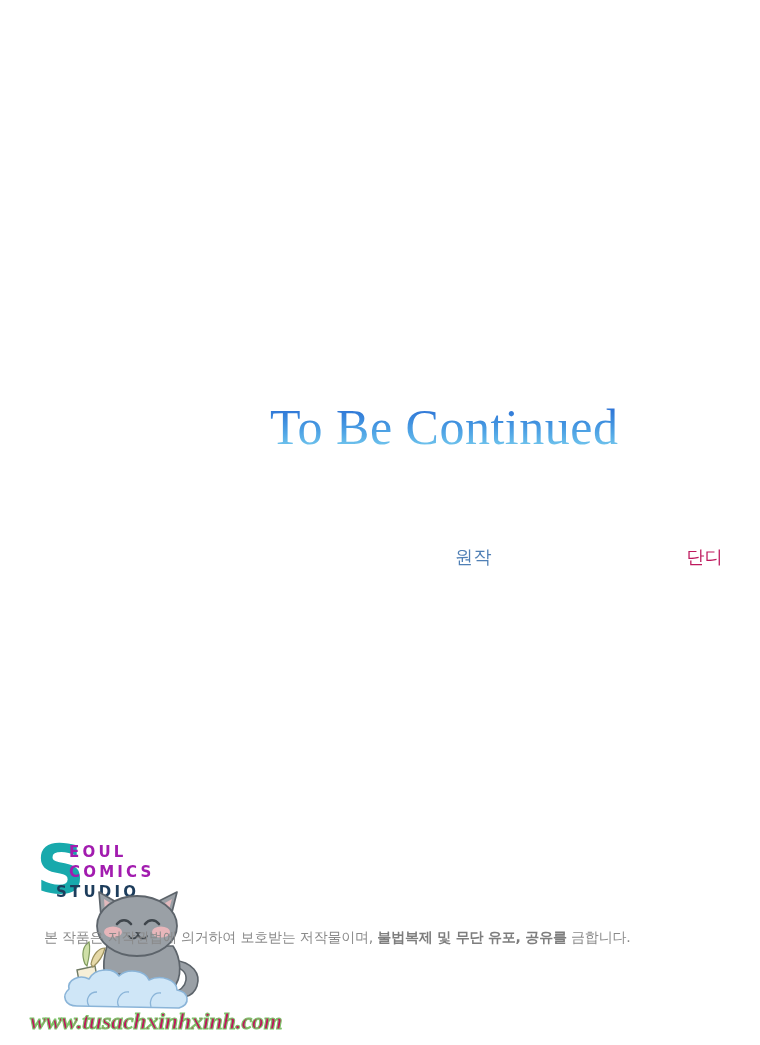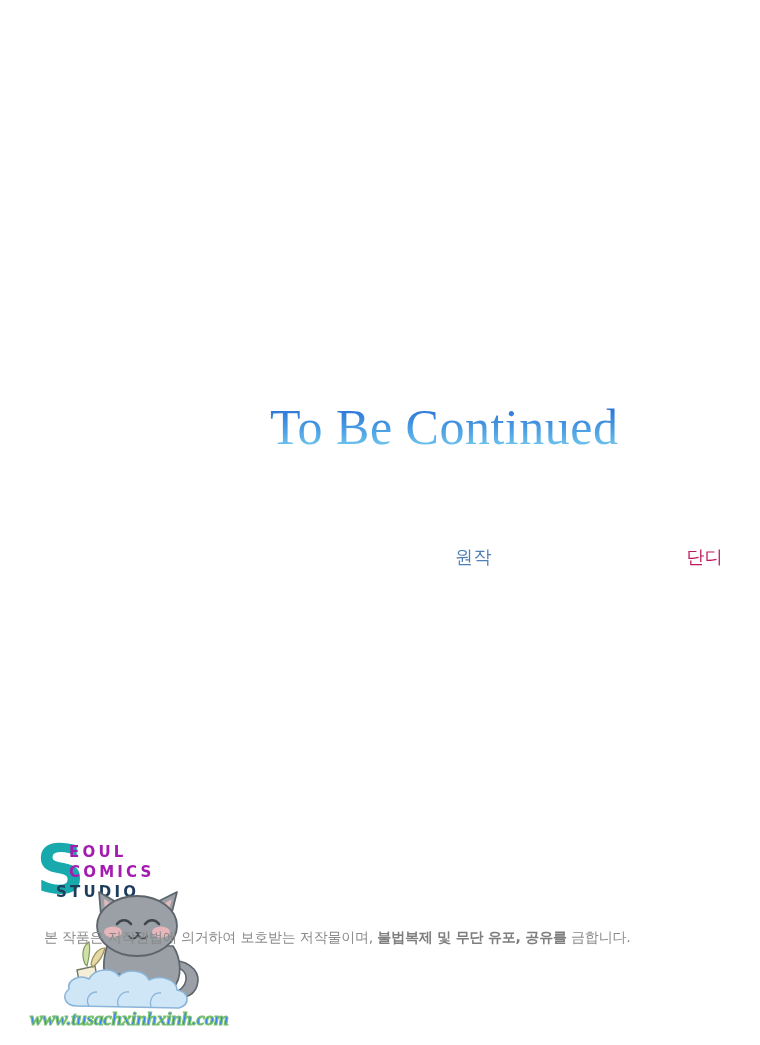--- a/index.html
+++ b/index.html
@@ -184,24 +184,24 @@
     height: 135px;
     pointer-events: none;
   }
 
   
   .site-url {
     position: absolute;
     left: 30px;
     top: 1008px;
     font-family: "Liberation Serif", "DejaVu Serif", serif;
-    font-size: 19px;
+    font-size: 24px;
     font-weight: 700;
     font-style: italic;
-    color: #3b82f6;
+    color: #be185d;
     -webkit-text-stroke: 1.1px #7dc46a;
     letter-spacing: -0.2px;
     white-space: nowrap;
   }
 </style>
 </head>
 <body>
 
 <div class="tbc-wrap">
   <span class="tbc-text">To Be Continued</span>

